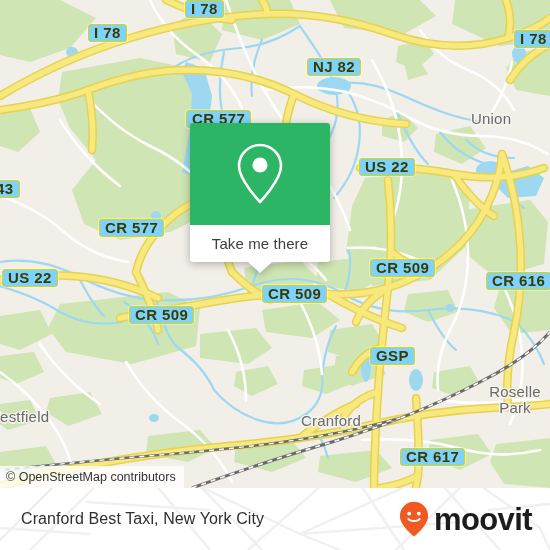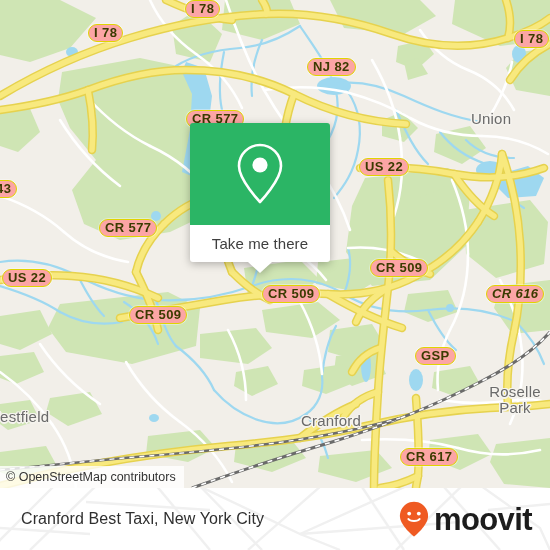--- a/index.html
+++ b/index.html
@@ -48,27 +48,27 @@
     text-shadow:
       -1.5px 0 #f5f3ee, 1.5px 0 #f5f3ee, 0 -1.5px #f5f3ee, 0 1.5px #f5f3ee,
       -1px -1px #f5f3ee, 1px -1px #f5f3ee, -1px 1px #f5f3ee, 1px 1px #f5f3ee;
     pointer-events: none;
   }
   .place-label.two-line { text-align: center; line-height: 1.05; }
 
   
   .shield {
     position: absolute;
-    background: #fca5a5;
+    background: #7dd3fc;
     border: 1.5px solid #e0d400;
-    border-radius: 9px;
+    border-radius: 3px;
     color: #3b3b00;
     font-family: "Liberation Sans", sans-serif;
     font-weight: bold;
-    font-size: 13px;
+    font-size: 15px;
     letter-spacing: .4px;
     padding: 1px 5px 2px 5px;
     line-height: 13px;
     white-space: nowrap;
     box-shadow: 0 0 0 1px rgba(255,255,255,.35);
   }
 
   
   #popup {
     position: absolute;
@@ -437,22 +437,22 @@
     <div class="shield" style="left:514px; top:30px;">I 78</div>
     <div class="shield" style="left:307px; top:58px;">NJ 82</div>
     <div class="shield" style="left:186px; top:110px;">CR 577</div>
     <div class="shield" style="left:99px;  top:219px;">CR 577</div>
     <div class="shield" style="left:359px; top:158px;">US 22</div>
     <div class="shield" style="left:2px;   top:269px;">US 22</div>
     <div class="shield" style="left:-10px; top:180px;">43</div>
     <div class="shield" style="left:129px; top:306px;">CR 509</div>
     <div class="shield" style="left:262px; top:285px;">CR 509</div>
     <div class="shield" style="left:370px; top:259px;">CR 509</div>
-    <div class="shield" style="left:486px; top:285px;font-style:italic;">CR 616</div>
-    <div class="shield" style="left:370px; top:347px;margin-left:45px;">GSP</div>
+    <div class="shield" style="left:486px; top:272px;">CR 616</div>
+    <div class="shield" style="left:370px; top:347px;">GSP</div>
     <div class="shield" style="left:400px; top:448px;">CR 617</div>
 
     <div id="popup">
       <div id="popup-head" style="background:#2bb565;">
         <svg width="52" height="64" viewBox="0 0 52 64">
           <path d="M26 3 C14.4 3 5 12.4 5 24 C5 38 26 60 26 60 C26 60 47 38 47 24
                    C47 12.4 37.6 3 26 3 Z" fill="none" stroke="#ffffff" stroke-width="2.6" stroke-linejoin="round"></path>
           <circle cx="26" cy="23" r="7.6" fill="#ffffff"></circle>
         </svg>
       </div>

